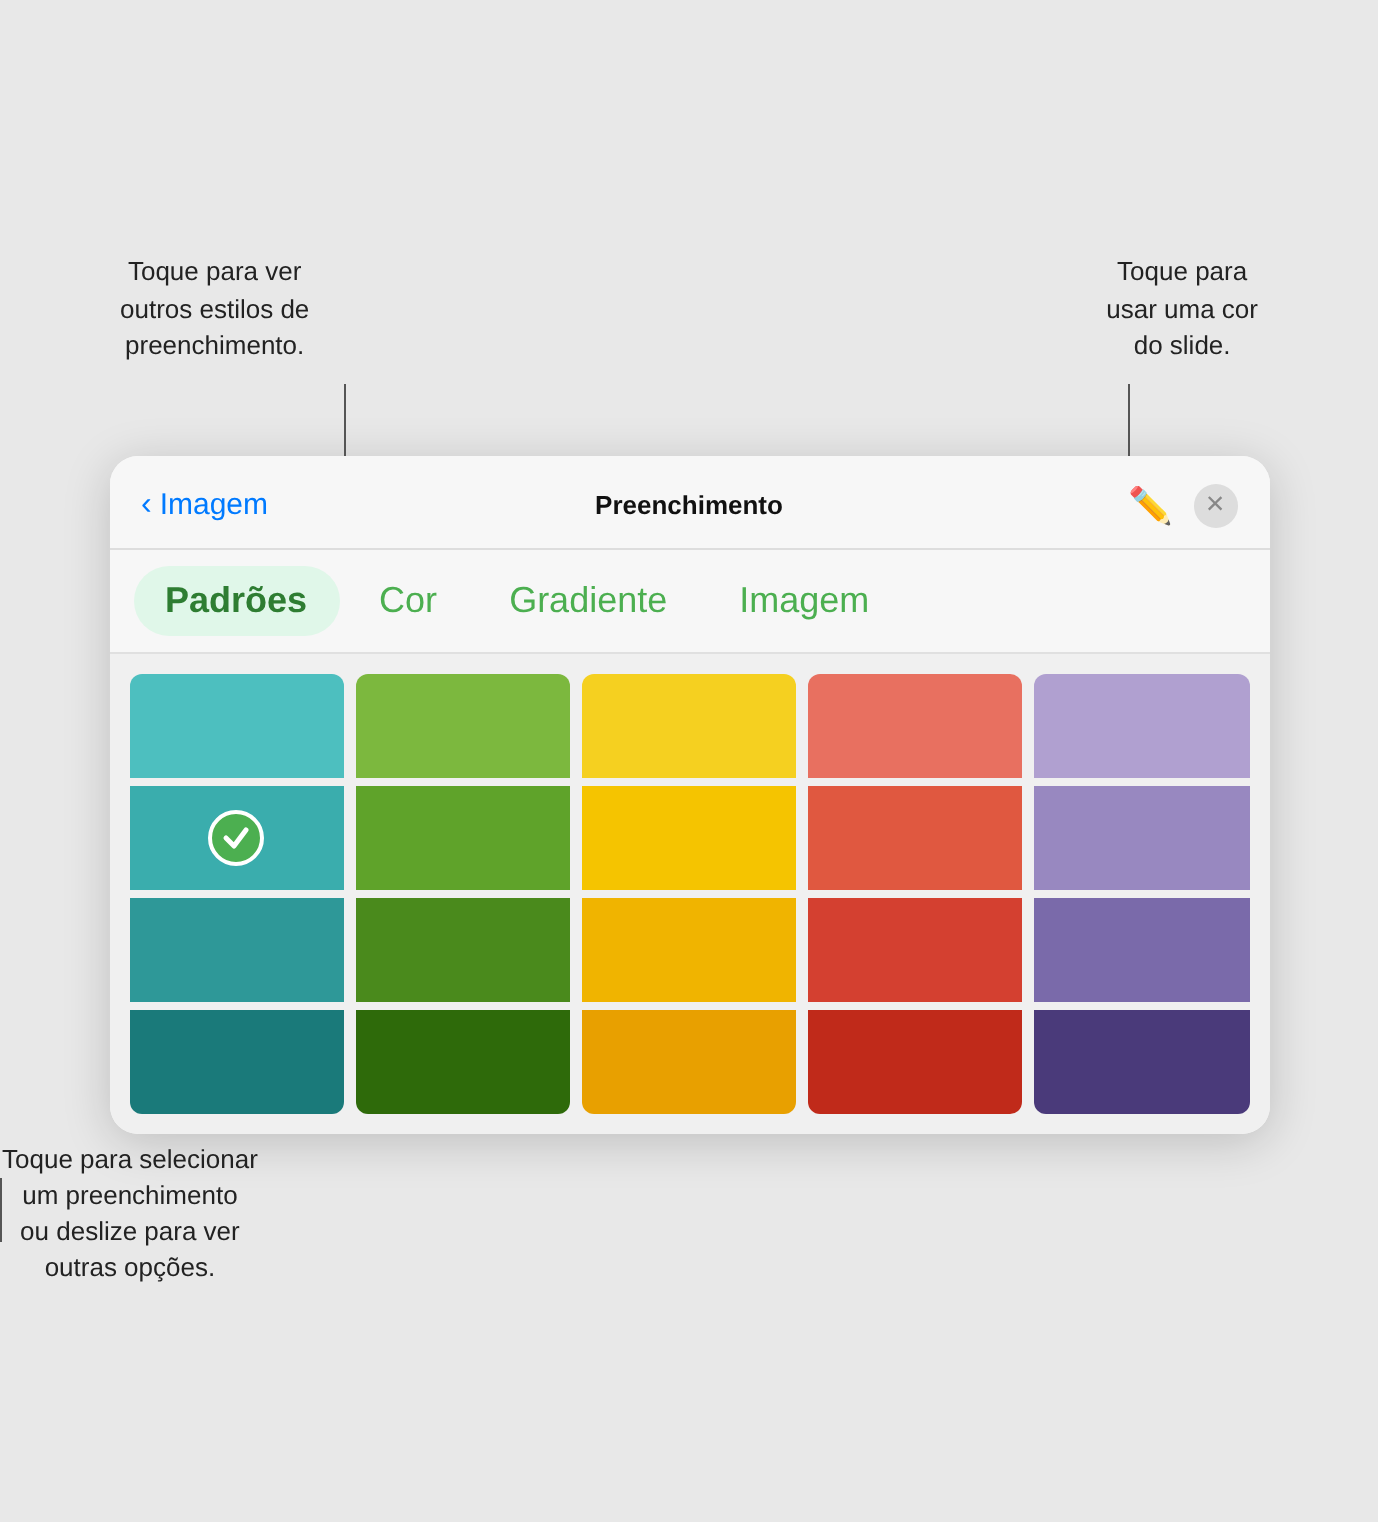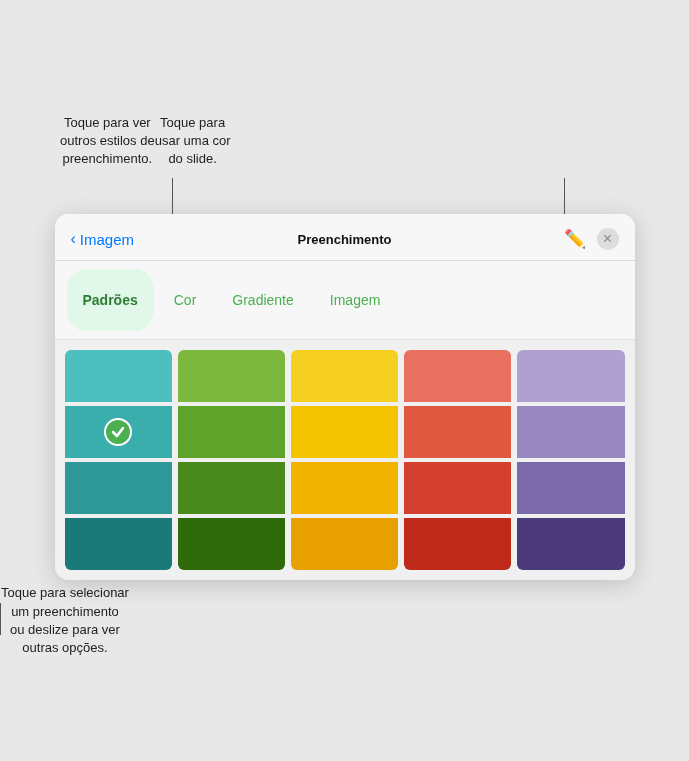--- a/index.html
+++ b/index.html
@@ -105,23 +105,23 @@
     .tab-bar {
       display: flex;
       align-items: center;
       gap: 4px;
       padding: 8px 12px;
       background: #f7f7f7;
       border-bottom: 1px solid #e0e0e0;
     }
 
     .tab {
-      padding: 23px 16px;
+      padding: 7px 16px;
       border-radius: 20px;
-      font-size: 14px;
+      font-size: 18px;
       cursor: pointer;
       color: #4caf50;
       font-weight: 500;
     }
 
     .tab.active {
       background: #e0f7e9;
       color: #2e7d32;
       font-weight: 600;
     }
@@ -176,21 +176,21 @@
     .whole-wrapper {
       position: relative;
       width: 689px;
     }
   </style>
 </head>
 <body>
 
 <div class="whole-wrapper">
 
-  <div class="annotation-top" style="display:flex; justify-content:flex-start; padding: 10px 40px 0 60px; position:relative;">
+  <div class="annotation-top" style="display:flex; justify-content:space-between; padding: 10px 60px 0 60px; position:relative;">
     <div class="annotation-text" style="white-space:pre-line; text-align:center;">Toque para ver
 outros estilos de
 preenchimento.</div>
     <div class="annotation-text" style="white-space:pre-line; text-align:center;">Toque para
 usar uma cor
 do slide.</div>
   </div>
 
   <div style="position:relative; height:36px;">
     <div style="position:absolute; left:172px; top:0; width:1px; height:36px; background:#555;"></div>

